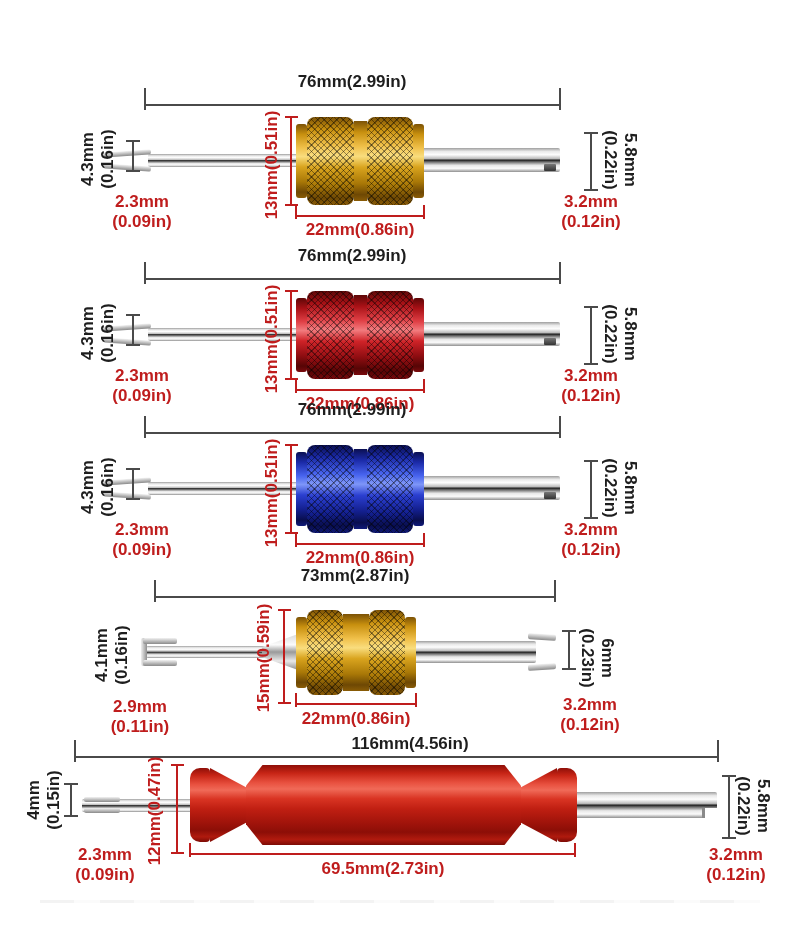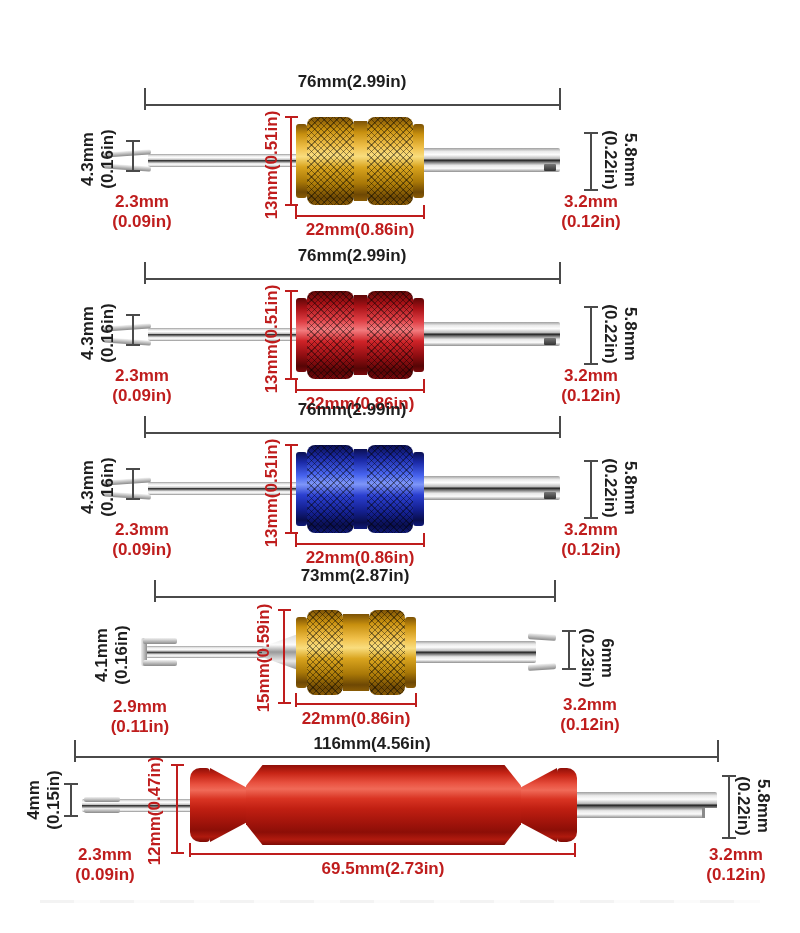--- a/index.html
+++ b/index.html
@@ -94,21 +94,21 @@
   #r3 .ldia-label{left:140px;top:151px;}
   #r3 .bodyv-line{left:283px;top:64px;height:93px;}
   #r3 .bodyh-label{left:264px;top:112px;}
   #r3 .bodyw-line{left:296px;top:157px;width:120px;}
   #r3 .bodyw-label{left:356px;top:163px;}
   #r3 .rbracket{left:562px;top:84px;height:36px;}
   #r3 .rtip-label{left:597px;top:112px;}
   #r3 .rdia-label{left:590px;top:149px;}
 
   
-  #r4 .len-label{left:372px;top:12px;}
+  #r4 .len-label{left:410px;top:12px;}
   #r4 .len-line{left:75px;top:34px;width:643px;}
   #r4 .shaft-l{left:82px;top:77px;width:130px;height:13px;}
   #r4 .prong.t{left:84px;top:75px;width:36px;}
   #r4 .prong.b{left:84px;top:86px;width:36px;}
   #r4 .shaft-r{left:560px;top:70px;width:157px;height:26px;}
   #r4 .endnotch{position:absolute;left:702px;top:86px;width:14px;height:10px;background:#fff;
        border-left:3px solid #8a8a8a;}
   #r4 .handle{position:absolute;left:190px;top:43px;width:387px;height:80px;display:flex;align-items:center;
        --hgrad:linear-gradient(to bottom,#8f0f08 0%,#c62415 10%,#e8503f 22%,#f06a58 30%,#d93423 42%,#c01f12 55%,#a2140b 72%,#8c0e07 84%,#b01a0e 93%,#7c0b05 100%);}
   #r4 .hcap{width:20px;height:74px;background-image:var(--hgrad);}

